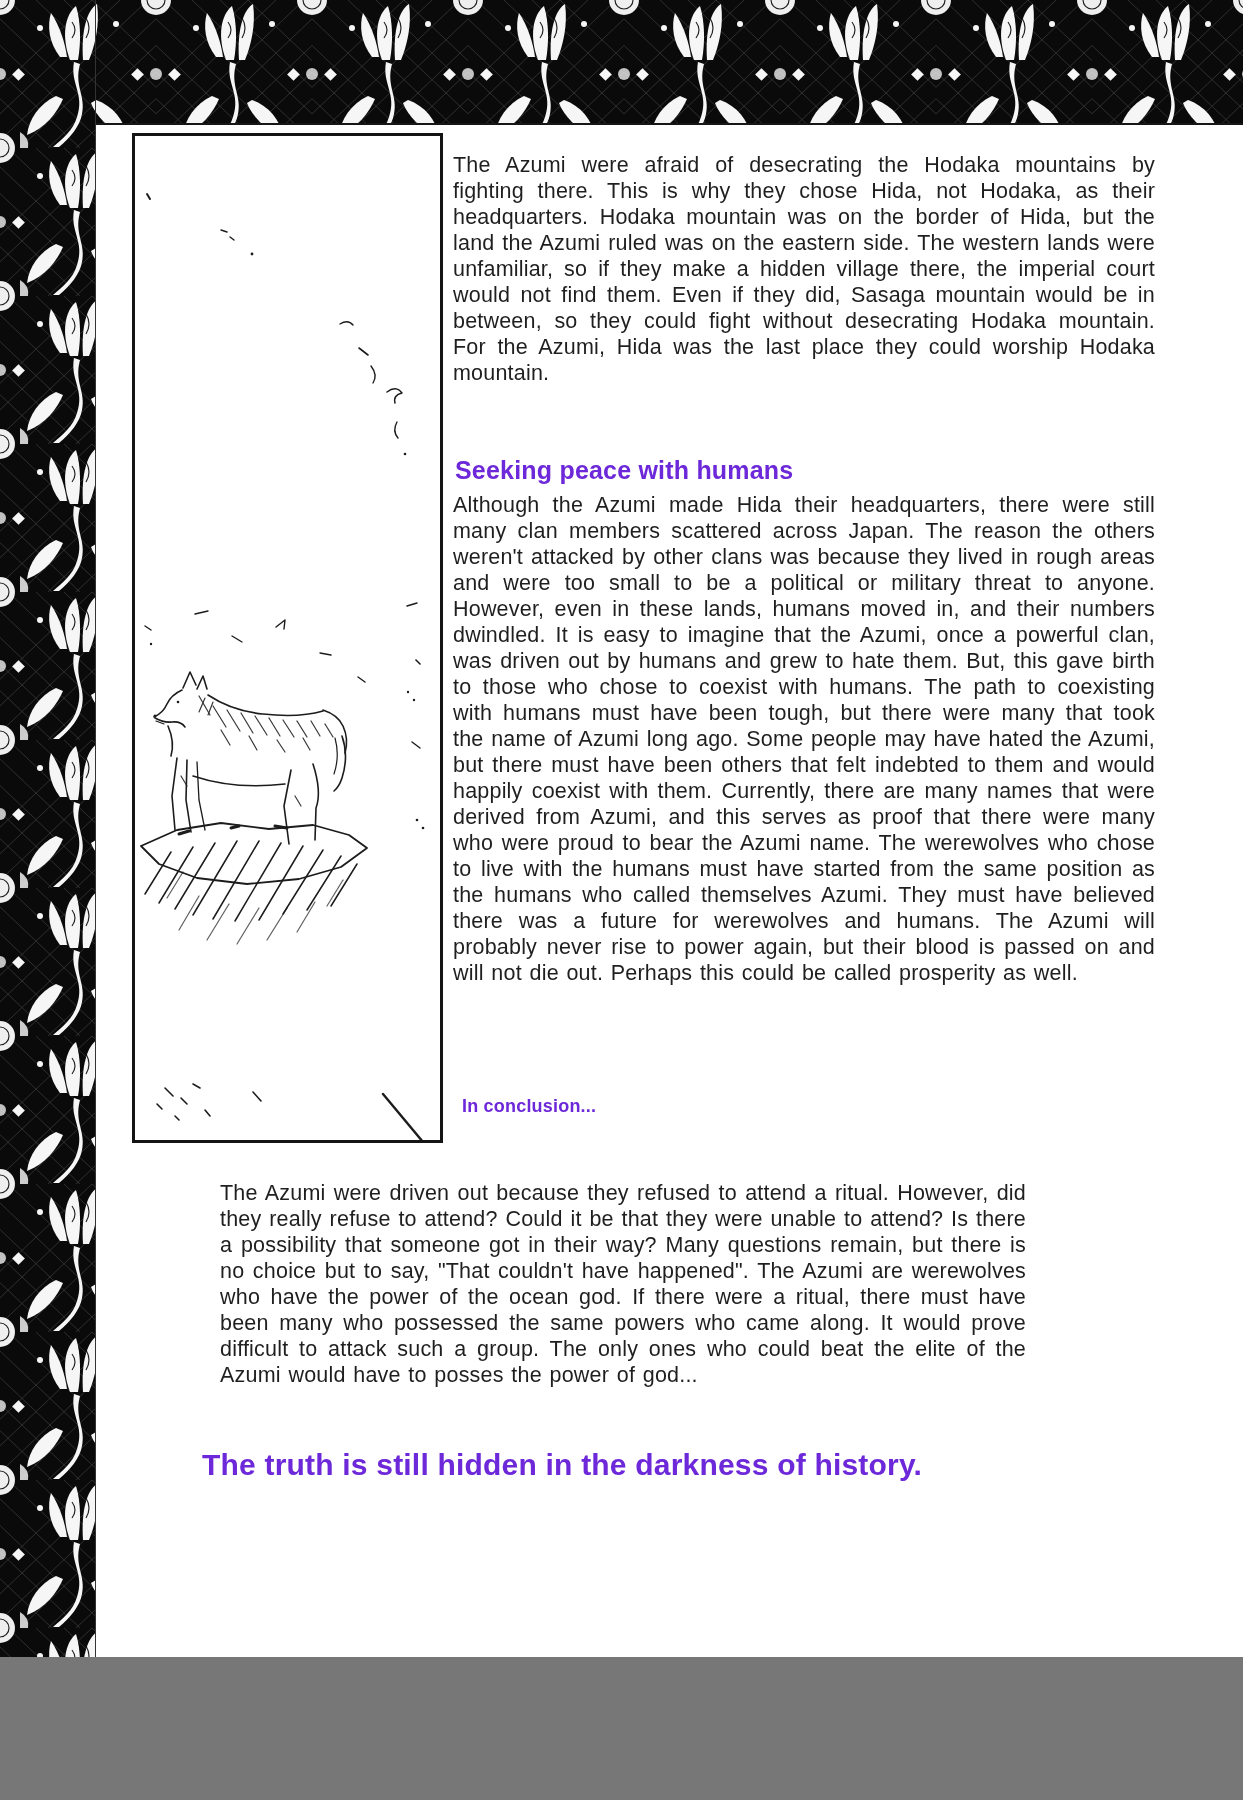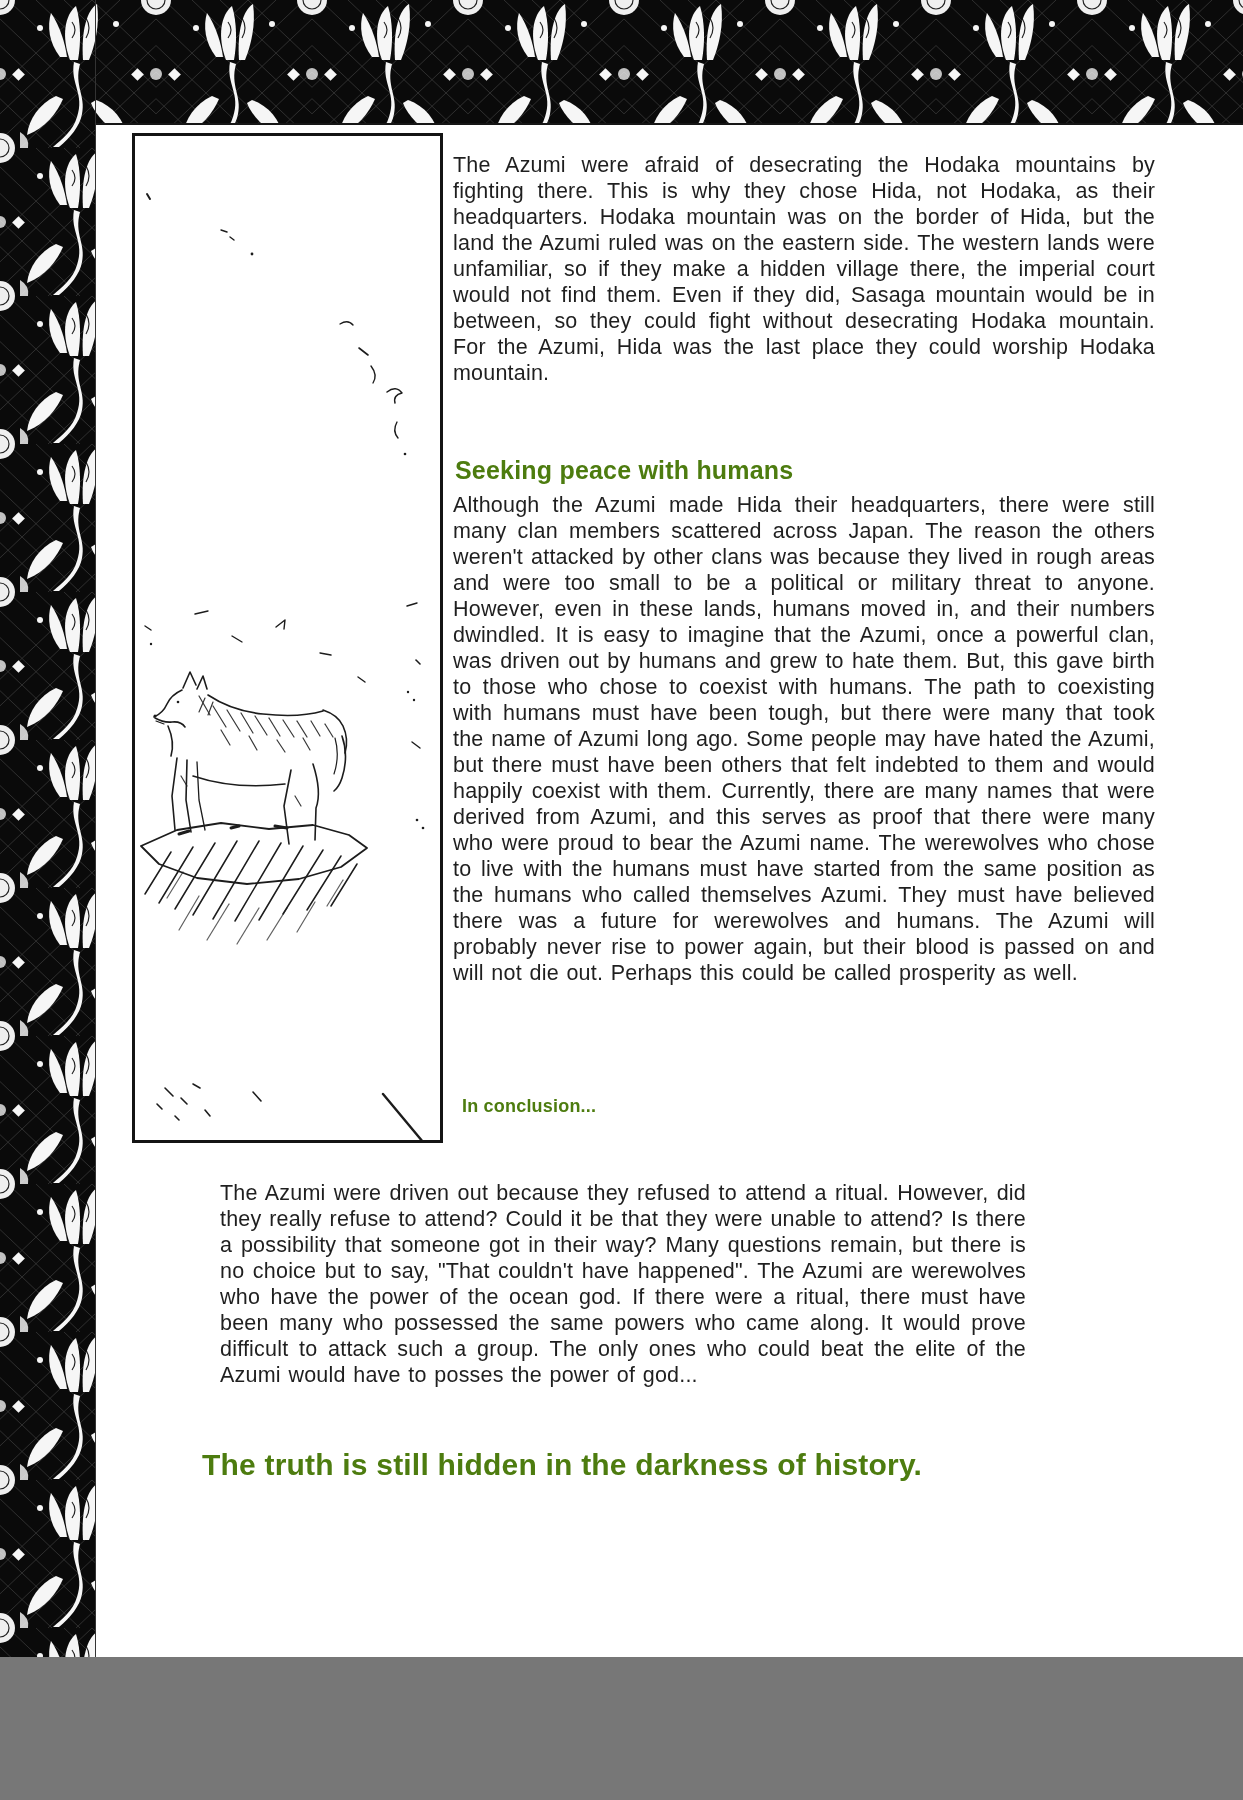--- a/index.html
+++ b/index.html
@@ -33,21 +33,21 @@
     word-spacing:1.5px;
     text-align:justify;
     color:#1f1f1f;
   }
   .intro{left:453px;top:152px;width:702px;}
   .s1{left:453px;top:480px;width:702px;margin-top:12px;}
   .s2{left:220px;top:1180px;width:806px;}
 
   .h{
     position:absolute;margin:0;
-    font-weight:bold;color:#4d7c0f;
+    font-weight:bold;color:#6d28d9;
     letter-spacing:0.2px;
   }
   .seeking{left:455px;top:456px;font-size:25px;}
   .conclusion{left:462px;top:1096px;font-size:18px;}
   .closing{left:202px;top:1448px;font-size:30px;}
 
   .caption{
     position:absolute;left:79px;top:1701px;
     font-size:23px;font-weight:bold;color:#ec4899;
     white-space:nowrap;letter-spacing:0.2px;

